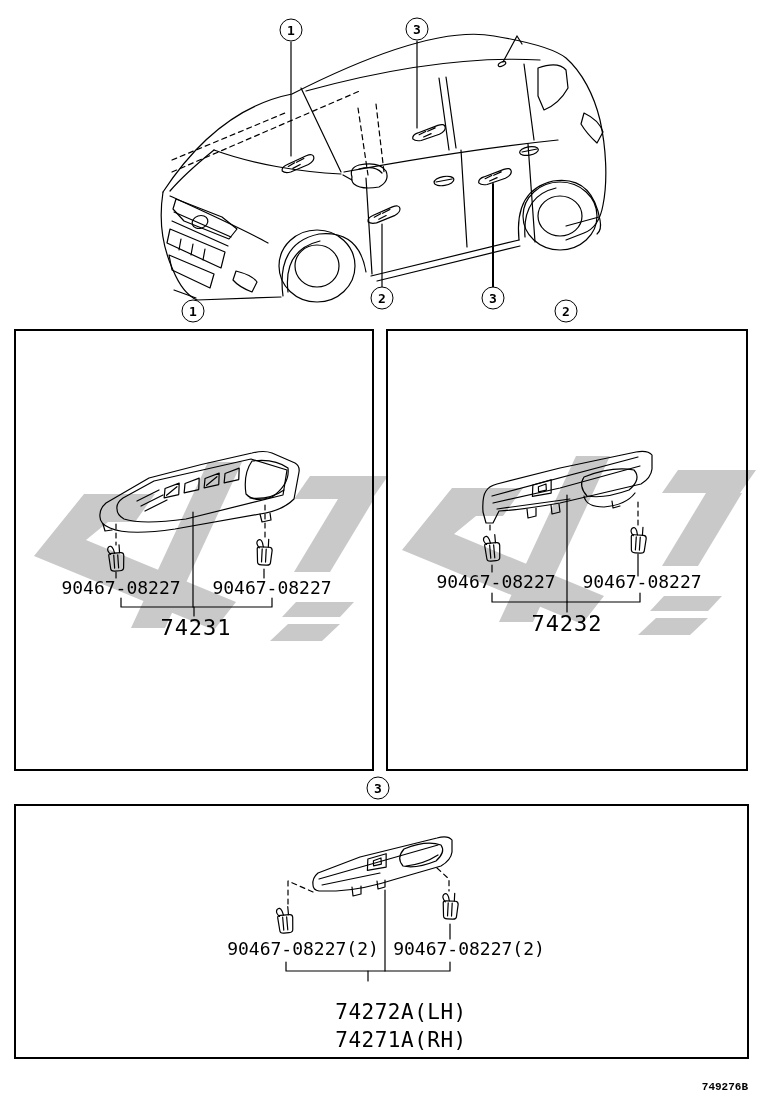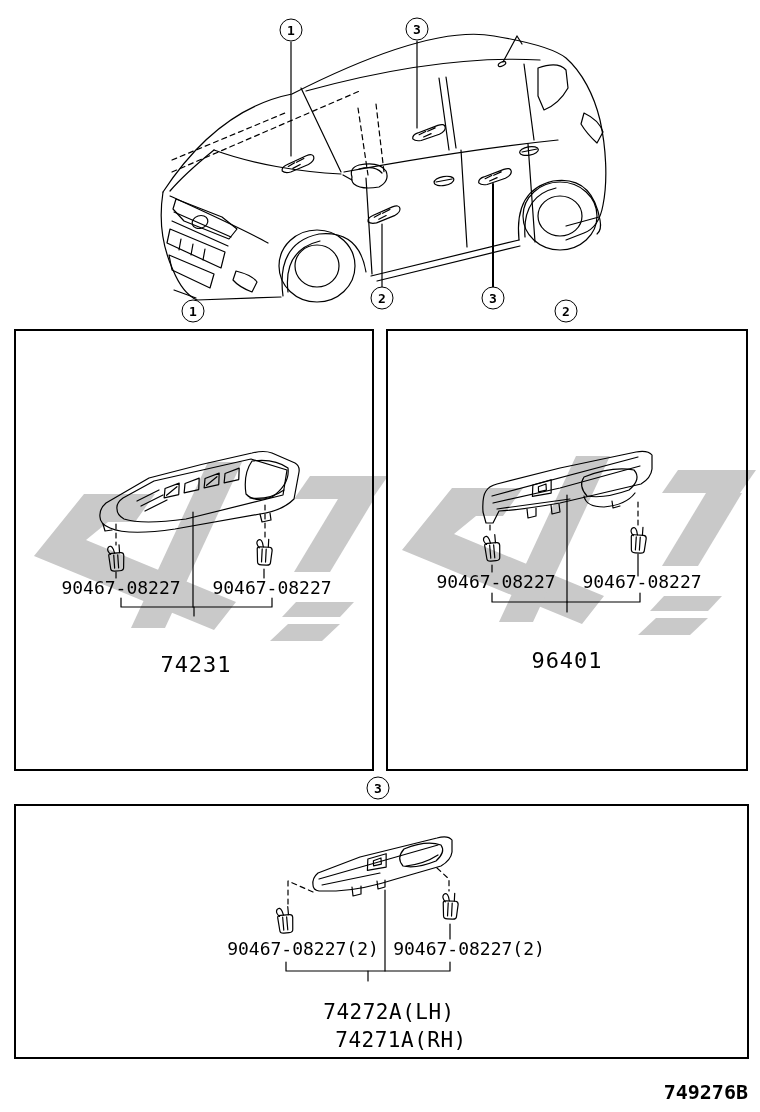--- a/index.html
+++ b/index.html
@@ -2,26 +2,26 @@
 <html><head>
 <meta charset="utf-8">
 <style>
   html,body{margin:0;padding:0;background:#fff;}
   .stage{position:relative;width:760px;height:1112px;background:#fff;overflow:hidden;
          font-family:"DejaVu Sans Mono","Liberation Mono",monospace;color:#000;}
   svg.art{position:absolute;left:0;top:0;}
   .lbl{position:absolute;transform:translateX(-50%);font-weight:normal;white-space:nowrap;line-height:1;}
   .s18{font-size:18px;}
   .s21{font-size:21px;letter-spacing:.5px;}
-  .s22{font-size:22px;letter-spacing:1px;margin-top:37px;}
+  .s22{font-size:22px;letter-spacing:1px;}
   .badge{position:absolute;width:23px;height:23px;border:1.7px solid #000;border-radius:50%;
          background:#fff;display:flex;align-items:center;justify-content:center;
          font-size:13px;font-weight:bold;transform:translate(-50%,-50%);box-sizing:border-box;}
   .footer-code{position:absolute;left:748px;top:1082px;transform:translateX(-100%);
-         font-size:20px;font-weight:bold;line-height:1;}
+         font-size:11px;font-weight:bold;line-height:1;font-family:Liberation Mono, monospace;}
 </style>
 </head>
 <body>
 
 <div class="stage">
 
   <svg class="art" width="760" height="1112" viewBox="0 0 760 1112">
 
     <g fill="#c9c9c9" stroke="none">
       <g id="wmu">
@@ -210,22 +210,22 @@
   <div class="badge" style="left:193px;top:311px;">1</div>
   <div class="badge" style="left:566px;top:311px;">2</div>
   <div class="badge" style="left:378px;top:788px;">3</div>
 
   <div class="lbl s18" style="left:121px;top:579px;">90467-08227</div>
   <div class="lbl s18" style="left:272px;top:579px;">90467-08227</div>
   <div class="lbl s22" style="left:196px;top:617px;">74231</div>
 
   <div class="lbl s18" style="left:496px;top:573px;">90467-08227</div>
   <div class="lbl s18" style="left:642px;top:573px;">90467-08227</div>
-  <div class="lbl s22" style="left:567px;top:613px;">96401</div>
+  <div class="lbl s22" style="left:567px;top:613px;">74232</div>
 
   <div class="lbl s18" style="left:303px;top:940px;">90467-08227(2)</div>
   <div class="lbl s18" style="left:469px;top:940px;">90467-08227(2)</div>
   <div class="lbl s21" style="left:401px;top:1030px;">74271A(RH)</div>
-  <div class="lbl s21" style="left:389px;top:1002px;">74272A(LH)</div>
+  <div class="lbl s21" style="left:401px;top:1002px;">74272A(LH)</div>
 
   <div class="footer-code">749276B</div>
 
 </div>
 
 </body></html>

